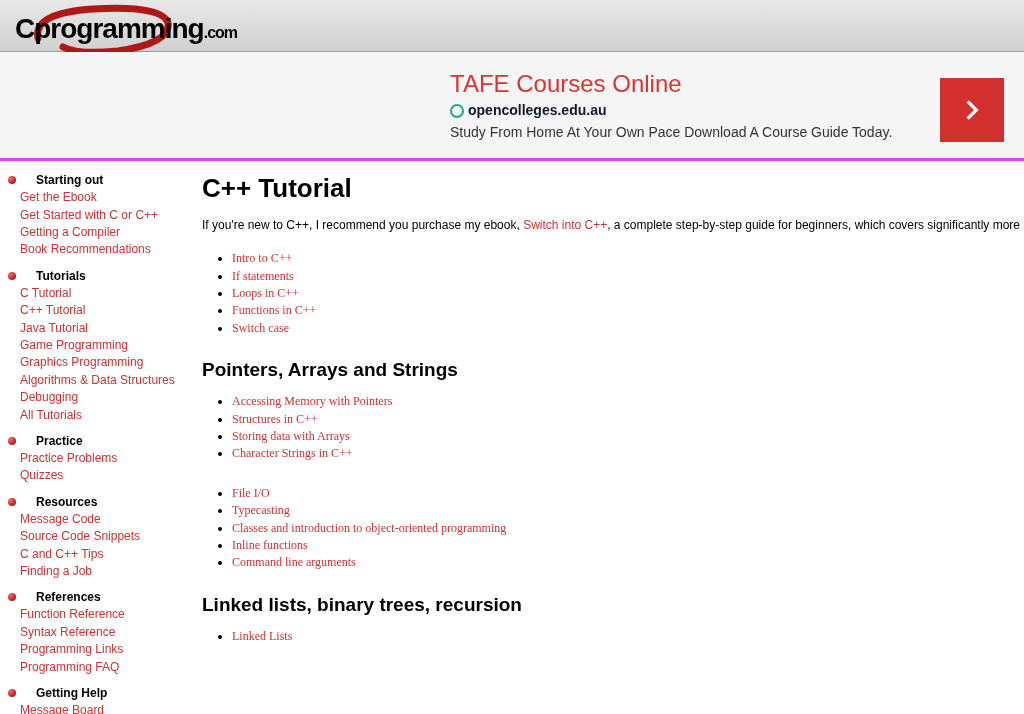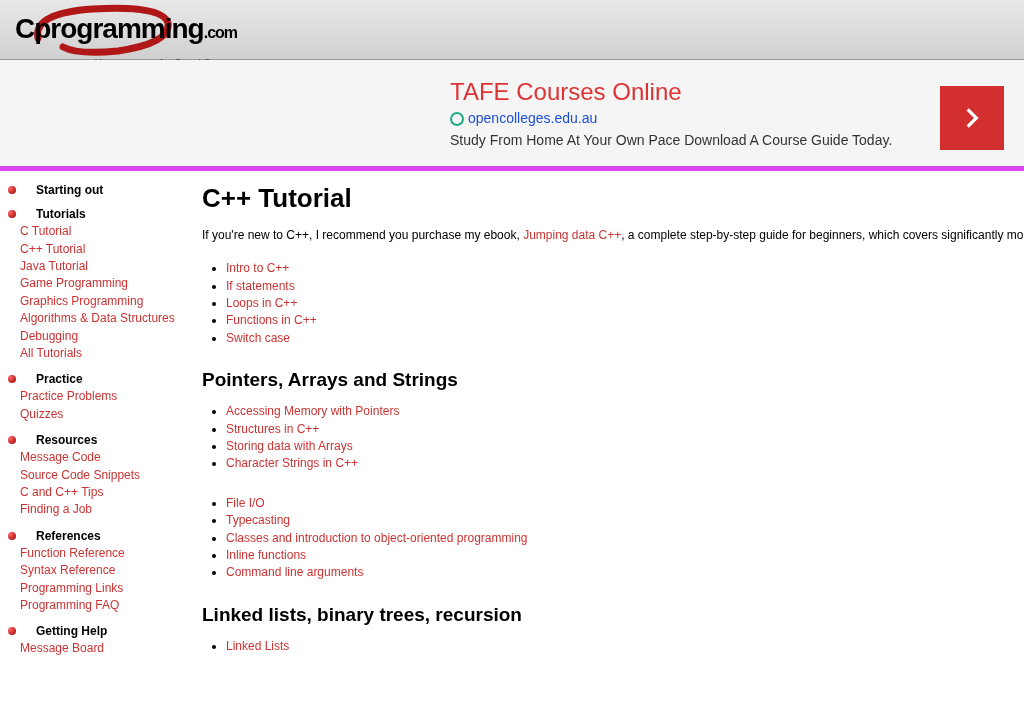--- a/index.html
+++ b/index.html
@@ -1,44 +1,44 @@
 <!DOCTYPE html>
 <html><head>
 <meta charset="utf-8">
 <style>
 * { margin: 0; padding: 0; box-sizing: border-box; }
 body { font-family: Verdana, Arial, sans-serif; font-size: 13px; background: #fff; color: #000; }
-.header-bar { background: linear-gradient(to bottom, #e8e8e8, #d0d0d0); border-bottom: 1px solid #999; padding: 5px 0 8px 5px; height: 60px; }
+.header-bar { background: linear-gradient(to bottom, #e8e8e8, #d0d0d0); border-bottom: 1px solid #999; padding: 5px 0 8px 5px; height: 52px; }
 .logo-wrap { position: relative; width: 280px; height: 50px; }
 .logo-text { position: absolute; top: 8px; left: 10px; font-family: Arial, sans-serif; font-weight: 900; font-size: 28px; color: #000; letter-spacing: -1px; }
 .logo-com { font-size: 16px; font-weight: 900; }
 .logo-tag { position: absolute; top: 53px; left: 90px; font-size: 10px; color: #444; }
 .logo-swoosh { position: absolute; top: -2px; left: 18px; width: 160px; height: 55px; }
 .logo-swoosh svg { width: 100%; height: 100%; }
-.ad-banner { background: #f5f5f5; padding: 18px 20px 18px 450px; min-height: 100px; border-bottom: 5px solid #d946ef; position: relative; }
+.ad-banner { background: #f5f5f5; padding: 18px 20px 18px 450px; min-height: 100px; border-bottom: 3px solid #d946ef; position: relative; }
 .ad-title { color: #dd3333; font-size: 24px; font-weight: 300; font-family: Arial, sans-serif; margin-bottom: 4px; }
-.ad-url { color: #1d4ed8; font-size: 14px; margin-bottom: 6px; }
+.ad-url { color: #0f172a; font-size: 14px; margin-bottom: 6px; font-weight: bold; }
 .ad-url-circle { display: inline-block; width: 14px; height: 14px; border: 2px solid #2a8; border-radius: 50%; vertical-align: middle; margin-right: 4px; position: relative; }
 .ad-desc { color: #333; font-size: 14px; }
 .ad-button { position: absolute; right: 20px; top: 26px; width: 64px; height: 64px; background: #d32f2f; display: flex; align-items: center; justify-content: center; cursor: pointer; }
 .ad-button svg { width: 26px; height: 26px; fill: none; stroke: #fff; stroke-width: 3; }
 .layout { display: flex; }
 .sidebar { width: 192px; padding: 12px 8px 8px 8px; font-size: 12px; flex-shrink: 0; }
 .side-section { margin-bottom: 10px; }
 .side-heading { display: flex; align-items: center; gap: 20px; margin-bottom: 2px; }
 .side-bullet { width: 8px; height: 8px; background: radial-gradient(circle at 30% 30%, #f66, #900); border-radius: 50%; flex-shrink: 0; }
 .side-heading-text { font-weight: bold; color: #000; font-size: 12px; }
 .side-links { margin-left: 12px; }
 .side-link { color: #cc3333; text-decoration: none; display: block; line-height: 1.45; cursor: pointer; font-size: 12px; }
 .main { flex: 1; padding: 12px 0 20px 10px; overflow: hidden; }
 .page-title { font-family: Verdana, sans-serif; font-size: 26px; font-weight: 900; margin-bottom: 14px; }
 .intro-text { font-size: 12px; margin-bottom: 18px; white-space: nowrap; }
 .intro-link { color: #cc3333; text-decoration: none; }
 .sec-heading { font-family: Verdana, sans-serif; font-size: 19px; font-weight: 900; margin-bottom: 12px; margin-top: 4px; }
-.topic-list { list-style: disc; margin-left: 24px; margin-bottom: 22px; }
+.topic-list { list-style: disc; margin-left: 30px; margin-bottom: 22px; font-family: Liberation Serif, serif; }
 .topic-list li { line-height: 1.45; font-size: 12px; }
 .topic-link { color: #cc3333; text-decoration: none; }
 </style>
 </head>
 <body>
 
 <div class="header-bar">
   <div class="logo-wrap">
     <div class="logo-swoosh">
       <svg viewBox="0 0 160 55">
@@ -60,20 +60,26 @@
       </svg>
   </div>
 </div>
 
 <div class="layout">
   <nav class="sidebar" id="sidebar">
       <div class="side-section">
         <div class="side-heading">
           <span class="side-bullet"></span>
           <span class="side-heading-text">Starting out</span>
+        </div>
+        <div class="side-links">
+          <a class="side-link">Get the Ebook</a>
+          <a class="side-link">Get Started with C or C++</a>
+          <a class="side-link">Getting a Compiler</a>
+          <a class="side-link">Book Recommendations</a>
         </div>
       </div>
       <div class="side-section">
         <div class="side-heading">
           <span class="side-bullet"></span>
           <span class="side-heading-text">Tutorials</span>
         </div>
         <div class="side-links">
           <a class="side-link">C Tutorial</a>
           <a class="side-link">C++ Tutorial</a>
@@ -125,21 +131,21 @@
           <span class="side-heading-text">Getting Help</span>
         </div>
         <div class="side-links">
           <a class="side-link">Message Board</a>
         </div>
       </div>
     </nav>
   <main class="main">
     <h1 class="page-title">C++ Tutorial</h1>
     <p class="intro-text">
-      <span>If you're new to C++, I recommend you purchase my ebook, </span><a class="intro-link">Jumping data C++</a><span>, a complete step-by-step guide for beginners, which covers significantly more</span>
+      <span>If you're new to C++, I recommend you purchase my ebook, </span><a class="intro-link">Switch into C++</a><span>, a complete step-by-step guide for beginners, which covers significantly more</span>
     </p>
     <div id="sections">
         <ul class="topic-list">
           <li><a class="topic-link">Intro to C++</a></li>
           <li><a class="topic-link">If statements</a></li>
           <li><a class="topic-link">Loops in C++</a></li>
           <li><a class="topic-link">Functions in C++</a></li>
           <li><a class="topic-link">Switch case</a></li>
         </ul>
         <h2 class="sec-heading">Pointers, Arrays and Strings</h2>

